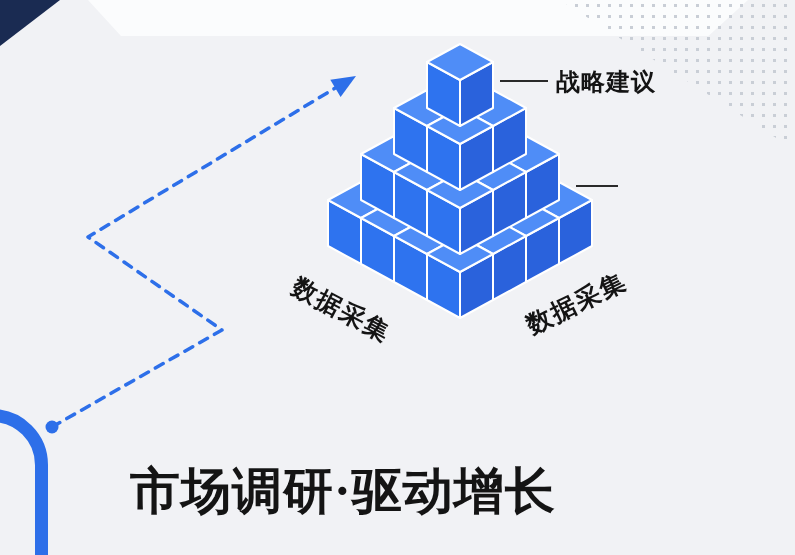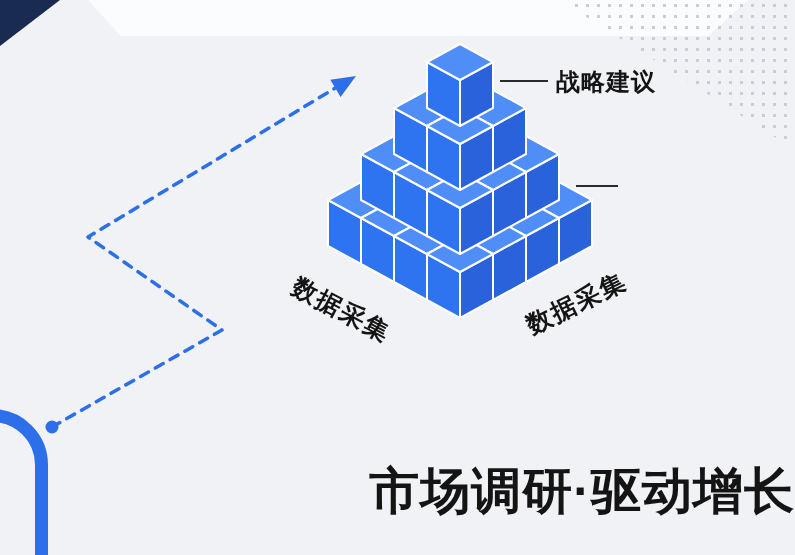--- a/index.html
+++ b/index.html
@@ -1,21 +1,21 @@
 <!DOCTYPE html>
 <html><head>
 <meta charset="utf-8">
 <style>
   html,body{margin:0;padding:0;}
   .stage{
     position:relative;
     width:795px;height:555px;
     background:var(--bg,#f1f2f5);
     overflow:hidden;
-    font-family:Liberation Sans, sans-serif;
+    font-family:Liberation Serif, serif;
   }
   
   .top-band{
     position:absolute;left:88px;top:0;width:660px;height:36px;
     background:#fbfcfd;
     clip-path:polygon(0 0,100% 0,94% 100%,5% 100%);
   }
   
   .dots{
     position:absolute;top:0;right:0;width:235px;height:150px;
@@ -45,21 +45,21 @@
   }
   .callout-line{position:absolute;height:2px;background:#2a2a2a;}
   .iso-label{
     position:absolute;font-size:25px;font-weight:700;color:var(--ink,#141414);
     letter-spacing:2px;white-space:nowrap;transform-origin:0 50%;
   }
   .iso-label.left{left:294px;top:268px;transform:rotate(28deg);}
   .iso-label.right{left:528px;top:310px;transform:rotate(-26deg);}
   .main-title{
     position:absolute;left:130px;right:0;top:458px;
-    text-align:right;font-size:50px;font-weight:bold;
+    text-align:left;font-size:50px;font-weight:bold;
     color:var(--ink,#141414);letter-spacing:1px;white-space:nowrap;
   }
 </style>
 </head>
 <body>
 
 <div class="stage" style="--bg: #f1f2f5; --arrow: #2d6fe9; --ink: #141414; --dots: #c9ced6; --corner-dark: #1a2b52; --corner-blue: #2d6fe9;">
 
   <div class="top-band"></div>
   <div class="dots"></div>

